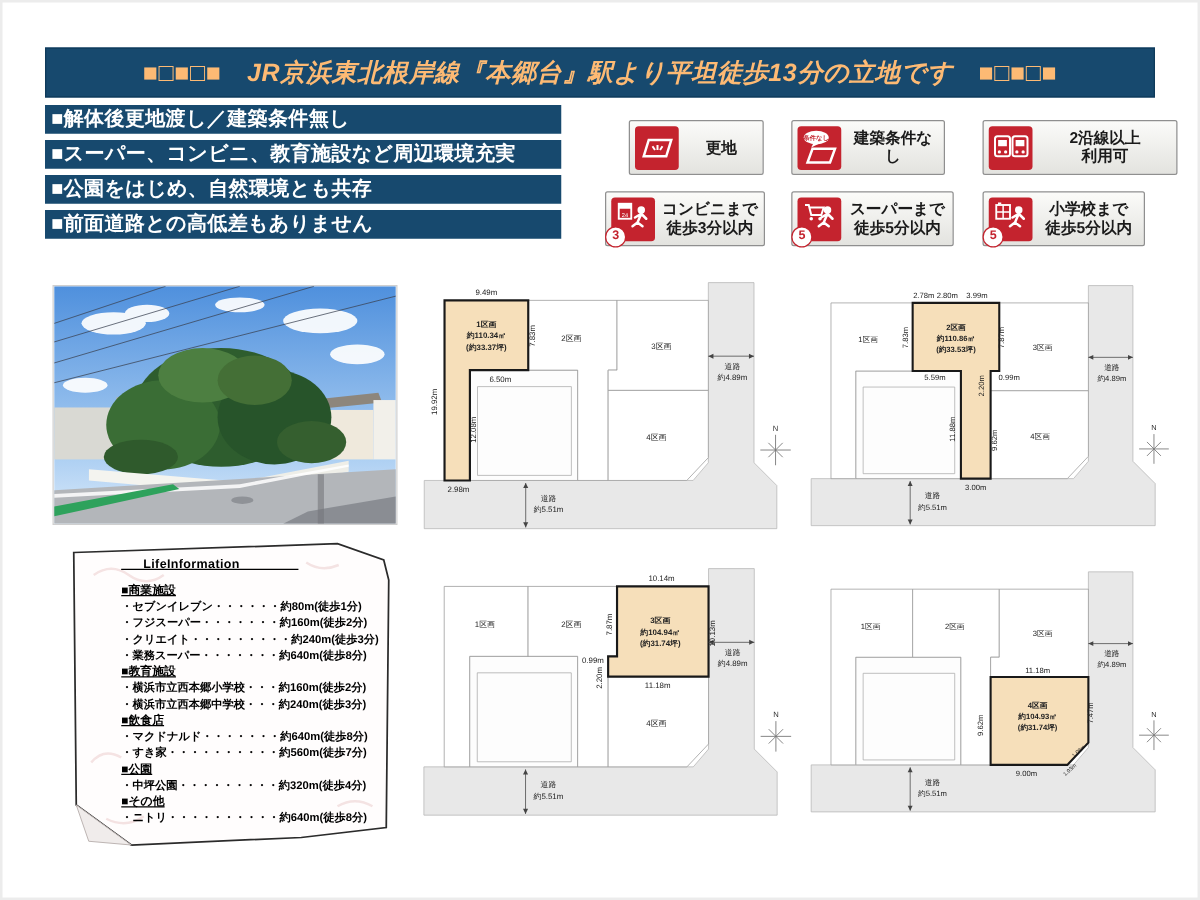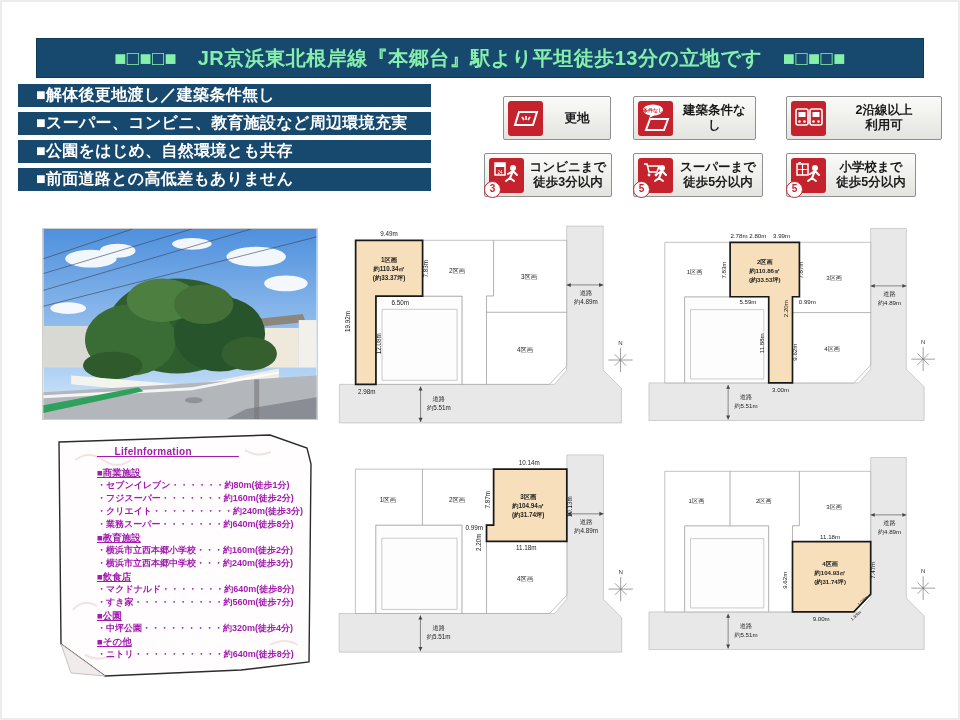--- a/index.html
+++ b/index.html
@@ -2,28 +2,28 @@
 <html><head>
 <meta charset="utf-8">
 <style>
   html,body{margin:0;padding:0;}
   body{width:960px;height:720px;position:relative;background:#ffffff;
        font-family:"Liberation Sans","DejaVu Sans",sans-serif;overflow:hidden;}
   .frame{position:absolute;inset:0;border:2px solid #ececec;}
 
   
   .header{position:absolute;left:36px;top:38px;width:886px;height:38px;
-    background:#17496e;border:1px solid #0e3a5a;color:#86efac;
+    background:#17496e;border:1px solid #0e3a5a;color:#fdba74;
     display:flex;align-items:center;justify-content:center;
-    font-size:20px;font-weight:bold;letter-spacing:.5px;white-space:nowrap;}
-
-  
-  .feature{position:absolute;left:18px;width:413px;height:23px;background:#17496e;
+    font-size:20px;font-weight:bold;letter-spacing:.5px;white-space:nowrap;font-style:italic;}
+
+  
+  .feature{position:absolute;left:36px;width:413px;height:23px;background:#17496e;
     color:#fff;font-weight:bold;font-size:16px;display:flex;align-items:center;
-    padding-left:18px;box-sizing:border-box;white-space:nowrap;letter-spacing:.3px;}
+    padding-left:5px;box-sizing:border-box;white-space:nowrap;letter-spacing:.3px;}
 
   
   .badge{position:absolute;display:flex;align-items:center;gap:5px;height:44px;
     border:1.5px solid #8f8f8f;border-radius:2px;box-sizing:border-box;
     background:linear-gradient(#fbfbf9,#e3e3df);padding:3px 4px;}
   .badge-tile{width:35px;height:35px;background:#c4232e;border-radius:3px;
     flex:0 0 auto;position:relative;display:flex;align-items:center;justify-content:center;}
   .badge-num{position:absolute;left:-5px;bottom:-5px;width:15px;height:15px;border-radius:50%;
     background:#fff;border:1.5px solid #c4232e;color:#c4232e;font-size:10px;font-weight:bold;
     display:flex;align-items:center;justify-content:center;line-height:1;}
@@ -38,21 +38,21 @@
   .diagram{position:absolute;}
   .diagram svg{display:block;width:100%;height:100%;}
   #d1{left:333px;top:220px;width:305px;height:208px;}
   #d2{left:643px;top:220px;width:297px;height:208px;}
   #d3{left:333px;top:446px;width:305px;height:214px;}
   #d4{left:643px;top:446px;width:297px;height:214px;}
 
   
   .lifeinfo{position:absolute;left:45px;top:430px;width:280px;height:256px;}
   .lifeinfo svg{position:absolute;inset:0;width:100%;height:100%;}
-  .li-text{position:absolute;left:52px;top:16px;width:215px;color:#a21caf;}
+  .li-text{position:absolute;left:52px;top:16px;width:215px;color:#000000;}
   .li-title{font-size:10px;font-weight:bold;text-decoration:underline;margin-bottom:9px;letter-spacing:.3px;}
   .li-head{font-size:9.5px;font-weight:bold;line-height:13px;text-decoration:underline;}
   .li-item{font-size:9px;font-weight:bold;line-height:13px;white-space:nowrap;}
 </style>
 </head>
 <body>
 
 <div class="frame"></div>
 
 <div class="header">

